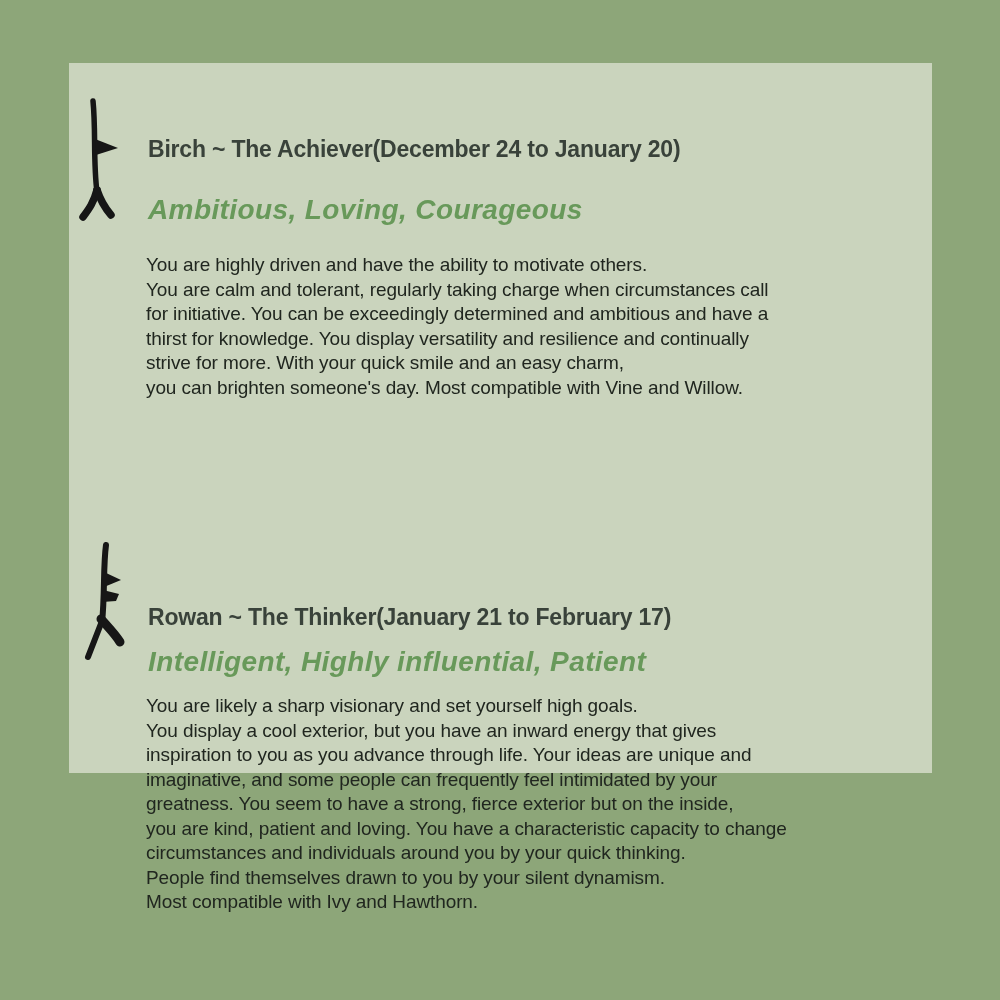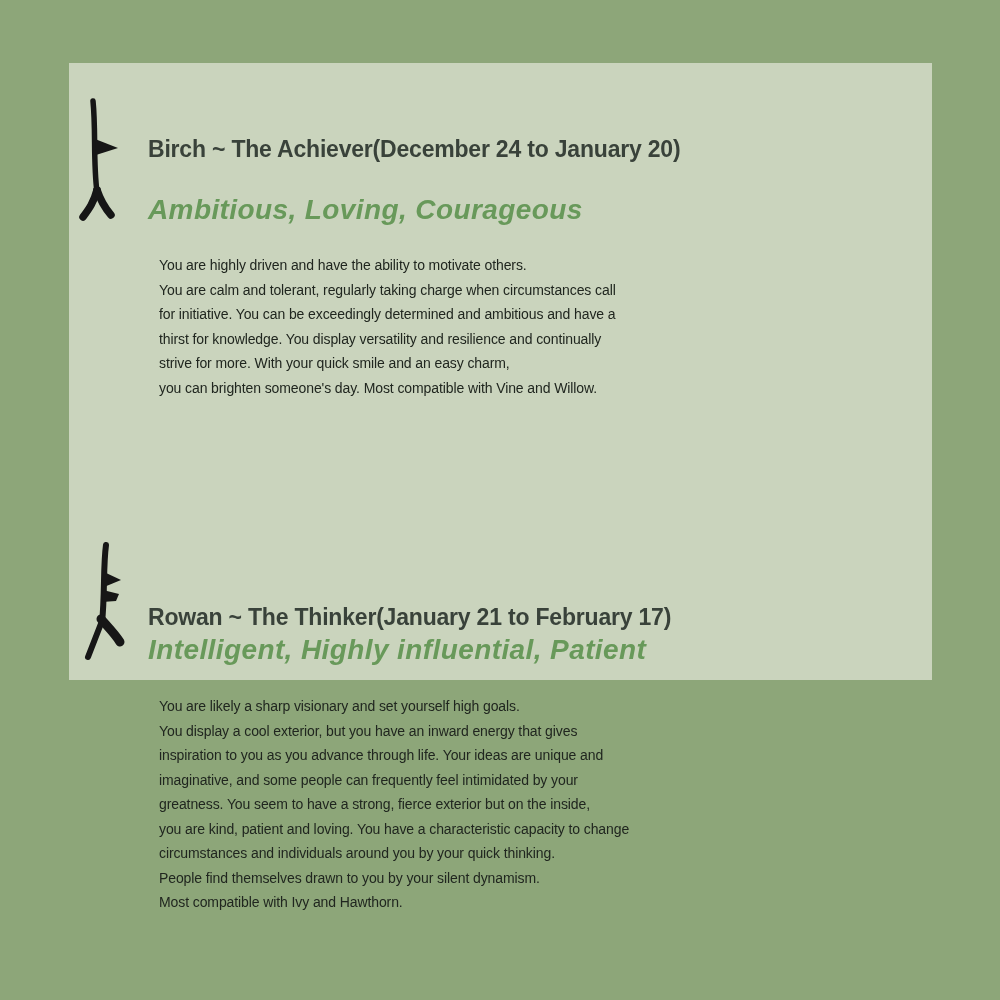--- a/index.html
+++ b/index.html
@@ -14,21 +14,21 @@
   html, body { width: 1000px; height: 1000px; }
   body {
     background: var(--outer_bg);
     font-family: "Liberation Sans", sans-serif;
     position: relative;
     overflow: hidden;
   }
   .panel {
     position: absolute;
     left: 69px; top: 63px;
-    width: 863px; height: 617px;
+    width: 863px; height: 710px;
     background: var(--panel_bg);
   }
   .section { position: absolute; left: 0; width: 863px; }
   .glyph {
     position: absolute;
     width: 60px; height: 130px;
   }
   .glyph svg { width: 100%; height: 100%; }
   .glyph .stroke { fill: none; stroke: var(--glyph); stroke-linecap: round; stroke-linejoin: round; }
   .glyph .fill { fill: var(--glyph); stroke: none; }
@@ -46,36 +46,36 @@
     left: 79px;
     font-size: 28px;
     font-weight: bold;
     font-style: italic;
     color: var(--subtitle);
     letter-spacing: 0.4px;
     white-space: pre;
   }
   .body-text {
     position: absolute;
-    left: 90px;
-    font-size: 14px;
+    left: 77px;
+    font-size: 19px;
     line-height: 24.5px;
     color: var(--body);
     letter-spacing: -0.1px;
     white-space: pre;
   }
   
   .glyph-1   { left: 5px;  top: 33px;  }
   .heading-1 { top: 73px;  }
   .traits-1  { top: 131px; }
   .body-1    { top: 190px; }
   
   .glyph-2   { left: 8px;  top: 479px; }
   .heading-2 { top: 541px; }
-  .traits-2  { top: 571px; }
+  .traits-2  { top: 583px; }
   .body-2    { top: 631px; }
 </style>
 </head>
 <body>
 
 <div class="panel">
 
   <div class="section">
     <span class="glyph glyph-1">
       <svg viewBox="0 0 60 130" xmlns="http://www.w3.org/2000/svg" aria-hidden="true">

